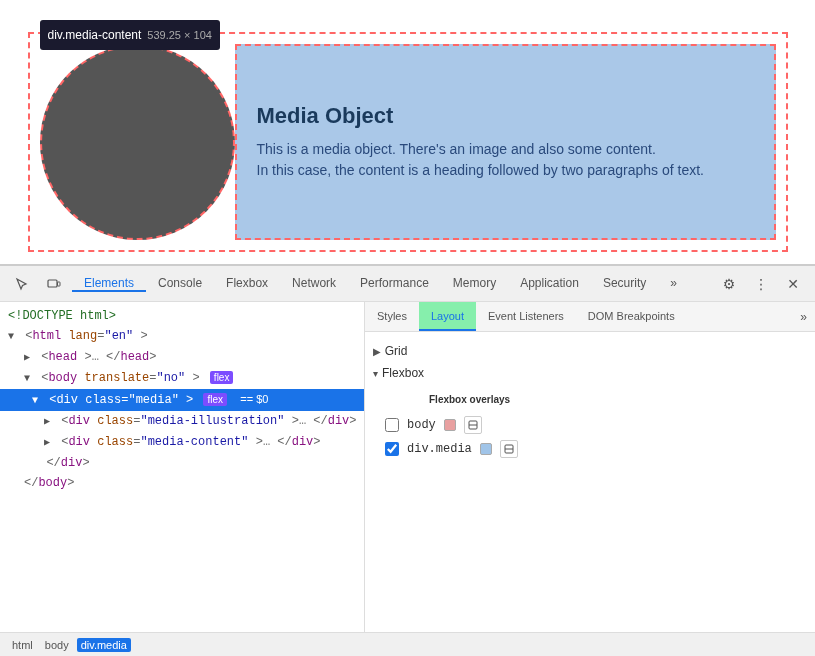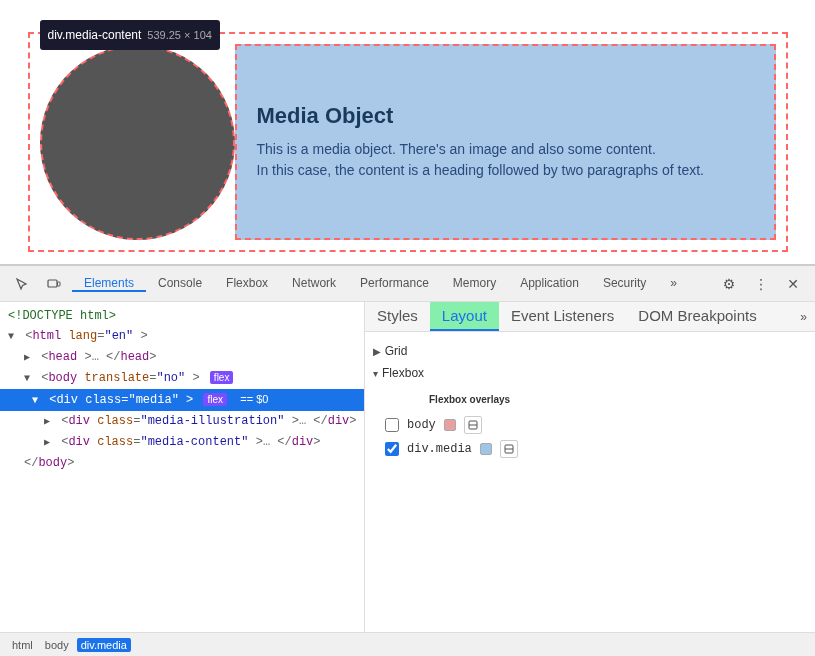--- a/index.html
+++ b/index.html
@@ -216,21 +216,21 @@
 
     .styles-tabs {
       display: flex;
       border-bottom: 1px solid #ddd;
       background: #f5f5f5;
       height: 30px;
     }
 
     .styles-tab {
       padding: 0 12px;
-      font-size: 15px;
+      font-size: 11px;
       color: #555;
       cursor: pointer;
       display: flex;
       align-items: center;
       border-bottom: 2px solid transparent;
     }
     .styles-tab.active {
       color: #1a73e8;
       border-bottom: 2px solid #1a73e8;
       background: #86efac;
@@ -440,20 +440,23 @@
         <span class="attr-name"> class</span><span class="tag-bracket">=</span><span class="attr-value">"media-illustration"</span>
         <span class="tag-bracket">&gt;</span><span style="color:#777">…</span>
         <span class="tag-bracket">&lt;/</span><span class="tag-name">div</span><span class="tag-bracket">&gt;</span>
       </div>
       <div class="html-line indent-3">
         <span class="triangle">▶</span>
         <span class="tag-bracket">&lt;</span><span class="tag-name">div</span>
         <span class="attr-name"> class</span><span class="tag-bracket">=</span><span class="attr-value">"media-content"</span>
         <span class="tag-bracket">&gt;</span><span style="color:#777">…</span>
         <span class="tag-bracket">&lt;/</span><span class="tag-name">div</span><span class="tag-bracket">&gt;</span>
+      </div>
+      <div class="html-line indent-2">
+        <span class="tag-bracket">&nbsp;&nbsp;&lt;/</span><span class="tag-name">div</span><span class="tag-bracket">&gt;</span>
       </div>
       <div class="html-line indent-1">
         <span class="tag-bracket">&lt;/</span><span class="tag-name">body</span><span class="tag-bracket">&gt;</span>
       </div>
 
     </div>
 
     <div class="styles-panel">
 
       <div class="styles-tabs">

